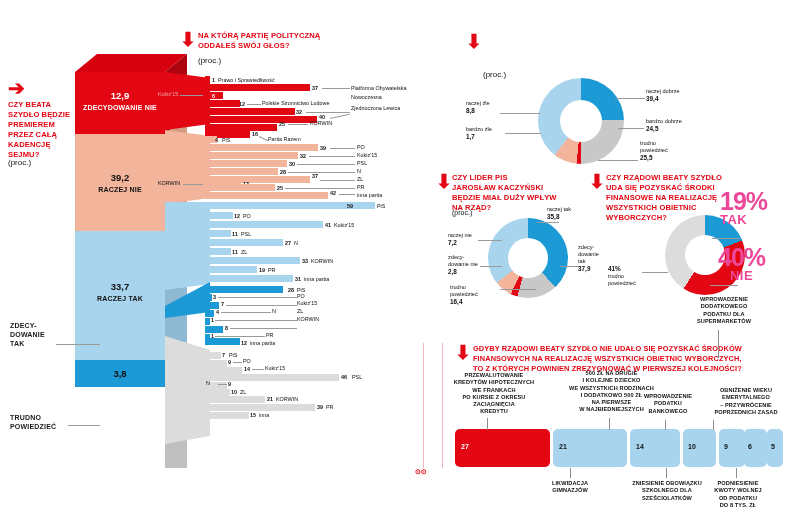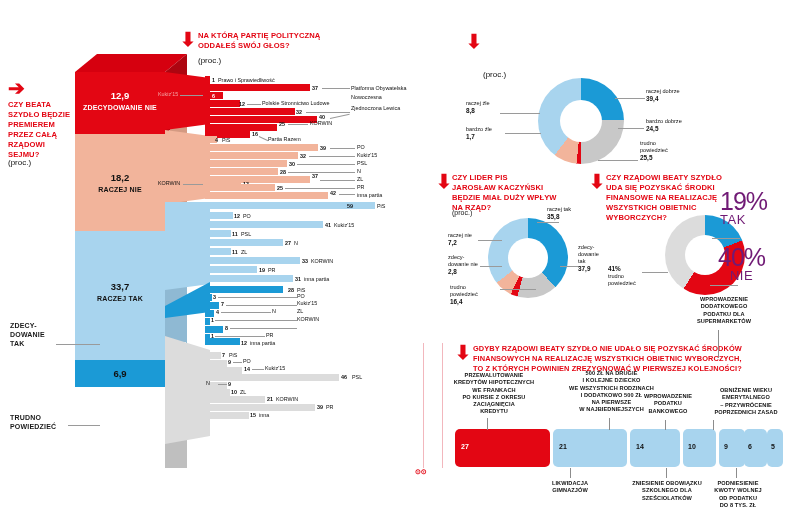--- a/index.html
+++ b/index.html
@@ -58,21 +58,21 @@
   
   .donut { position:absolute; border-radius:50%; }
   .donut .hole {
     position:absolute; border-radius:50%; background:#fff;
   }
   .dlab {
     position:absolute; font-size:5.6px; color:#111; white-space:nowrap; line-height:1.25;
   }
   .dlab b { font-size:6.4px; }
   .big-pct {
-    position:absolute; font-weight:normal; color:#701a75; line-height:.95;
+    position:absolute; font-weight:bold; color:#ec4899; line-height:.95;
   }
   .big-pct .num { font-size:25px; letter-spacing:-1px; }
   .big-pct .word { font-size:13px; display:block; letter-spacing:.5px; }
   .bcap {
     position:absolute; text-align:center; font-size:5.6px;
     font-weight:bold; line-height:1.3; letter-spacing:.1px; color:#111;
   }
   .stem { position:absolute; width:1px; background:#8c8c8c; }
   .vdiv { position:absolute; width:1px; background:#f2b7bd; }
   .logo {
@@ -82,21 +82,21 @@
 </head>
 <body>
 
 <div class="root">
 
   <div class="q-arrow" style="left:8px; top:78px; font-size:20px;">➔</div>
   <div class="q-title" id="q1t" style="left:8px; top:100px; width:66px; white-space:pre-line;">CZY BEATA
 SZYDŁO BĘDZIE
 PREMIEREM
 PRZEZ CAŁĄ
-RZĄDOWI
+KADENCJĘ
 SEJMU?</div>
   <div class="q-sub" style="left:8px; top:158px;">(proc.)</div>
 
   <div class="q-arrow" style="left:180px; top:30px; font-size:19px;">⬇</div>
   <div class="q-title" style="left:198px; top:31px; width:180px; white-space:pre-line;">NA KTÓRĄ PARTIĘ POLITYCZNĄ
 ODDAŁEŚ SWÓJ GŁOS?</div>
   <div class="q-sub" style="left:198px; top:56px;">(proc.)</div>
 
   <div class="bar3d">
 
@@ -104,35 +104,35 @@
                 clip-path:polygon(0 100%, 22px 0, 112px 0, 90px 100%);"></div>
 
     <div class="seg" style="top:0px; height:62px; background:#e30613;">
       <div class="val" style="top:18px; color:#fff;">12,9</div>
       <div class="lab" style="top:32px; color:#fff;">ZDECYDOWANIE NIE</div>
     </div>
     <div style="position:absolute;left:90px;top:-18px;width:22px;height:80px;background:#ad0510;
                 clip-path:polygon(0 18px, 22px 0, 22px 62px, 0 80px);"></div>
 
     <div class="seg" style="top:62px; height:97px; background:#f2b49b;">
-      <div class="val" style="top:38px;">18,2</div>
+      <div class="val" style="top:38px;">39,2</div>
       <div class="lab" style="top:52px;">RACZEJ NIE</div>
     </div>
     <div style="position:absolute;left:90px;top:44px;width:22px;height:97px;background:#d49a82;
                 clip-path:polygon(0 18px, 22px 0, 22px 97px, 0 115px);"></div>
 
     <div class="seg" style="top:159px; height:129px; background:#a8d4ee;">
       <div class="val" style="top:50px;">33,7</div>
       <div class="lab" style="top:64px;">RACZEJ TAK</div>
     </div>
     <div style="position:absolute;left:90px;top:141px;width:22px;height:129px;background:#8fb9d3;
                 clip-path:polygon(0 18px, 22px 0, 22px 129px, 0 147px);"></div>
 
     <div class="seg" style="top:288px; height:27px; background:#1b9ad6;">
-      <div class="val" style="top:8px;">6,9</div>
+      <div class="val" style="top:8px;">3,8</div>
     </div>
     <div style="position:absolute;left:90px;top:270px;width:22px;height:27px;background:#1580b3;
                 clip-path:polygon(0 18px, 22px 0, 22px 27px, 0 45px);"></div>
 
     <div style="position:absolute;left:90px;top:297px;width:22px;height:99px;background:#bfbfbf;
                 clip-path:polygon(0 18px, 22px 0, 22px 99px, 0 117px);"></div>
   </div>
 
   <div style="position:absolute;left:10px;top:322px;font-size:7px;font-weight:bold;line-height:1.25;letter-spacing:.2px;">ZDECY-<br>DOWANIE<br>TAK</div>
   <div class="lead" style="left:56px; top:344px; width:44px;"></div>

